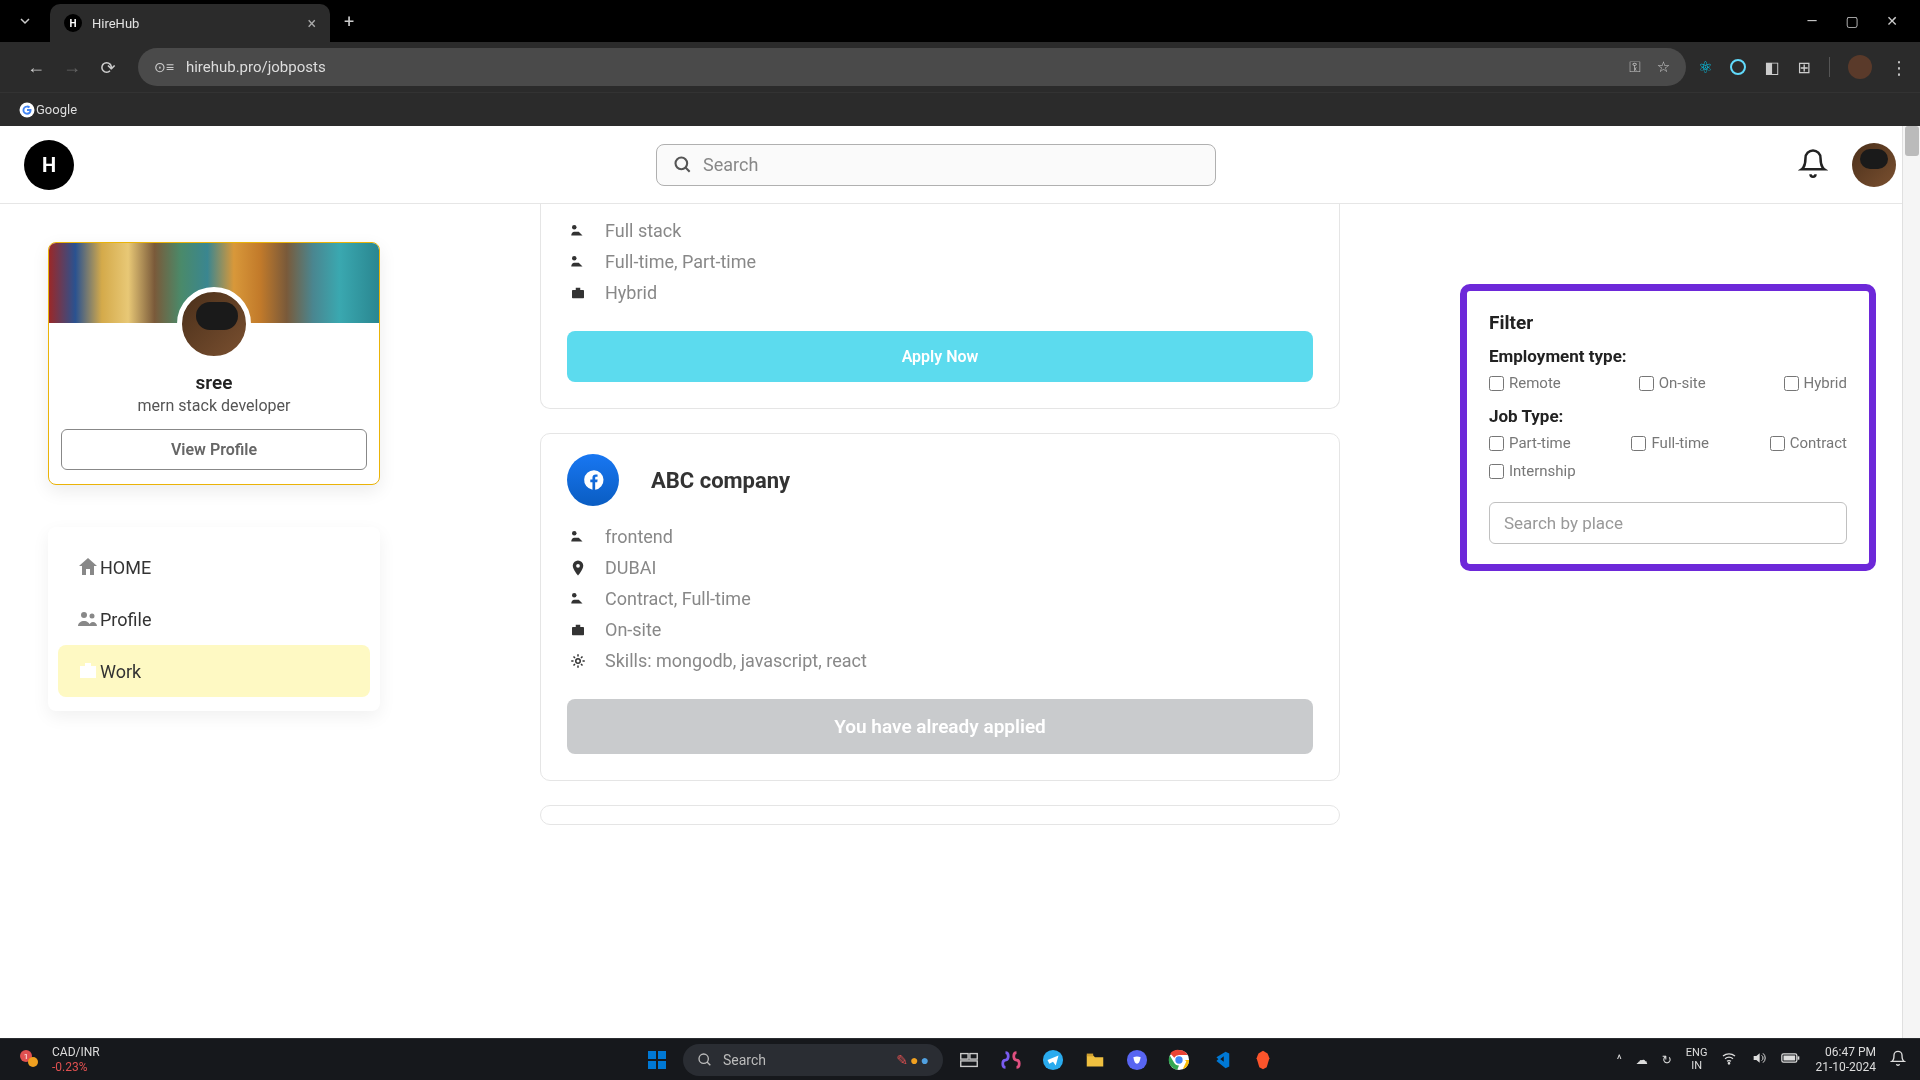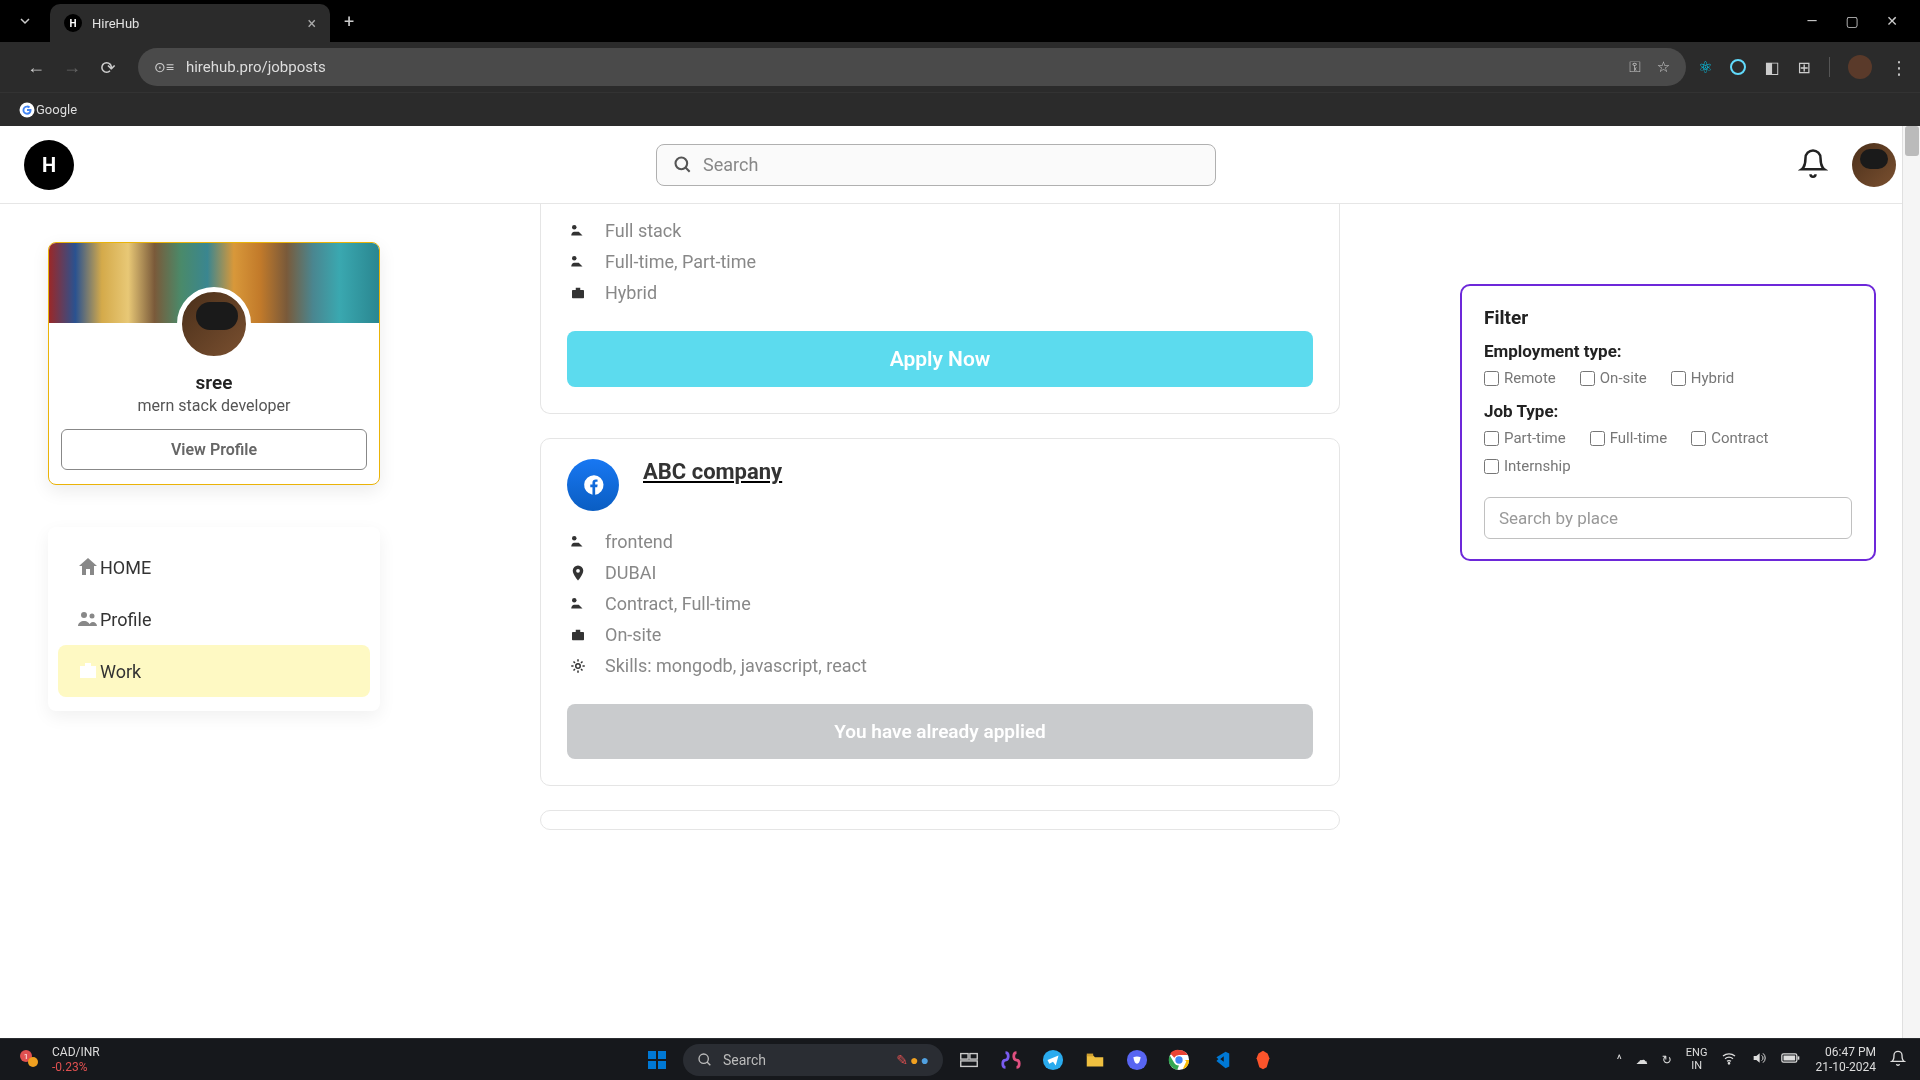--- a/index.html
+++ b/index.html
@@ -64,33 +64,33 @@
     .nav-card{background:#fff;border-radius:8px;box-shadow:0 6px 18px rgba(0,0,0,0.06);margin-top:42px;padding:14px 10px;}
     .nav-item{display:flex;align-items:center;padding:14px 18px;border-radius:8px;cursor:pointer;}
     .nav-item.active{background:#fef9c3;text-align:center;}
     .nav-icon{width:24px;height:24px;display:flex;align-items:center;justify-content:center;color:#888;}
     .nav-item.active .nav-icon{color:#fff;}
     .nav-label{font-size:18px;color:#333;}
     
     .center-col{flex:1;padding:0 10px;max-width:820px;margin:0 auto;}
     .job-card{background:#fff;border:1px solid #e5e5e5;border-radius:10px;padding:20px 26px 26px;margin-bottom:24px;}
     .job-card.partial{border-top:none;border-radius:0 0 10px 10px;padding-top:6px;}
-    .job-header{display:flex;align-items:flex-start;gap:24px;margin-bottom:20px;text-decoration:underline;}
+    .job-header{display:flex;align-items:center;gap:32px;margin-bottom:20px;}
     .company-logo{width:52px;height:52px;border-radius:50%;background:linear-gradient(180deg,#1877f2,#0a5dc2);display:flex;align-items:center;justify-content:center;color:#fff;font-size:26px;font-weight:bold;}
     .company-name{font-size:22px;font-weight:700;color:#333;}
     .job-row{display:flex;align-items:center;gap:16px;margin:10px 0;color:#888;font-size:18px;}
     .job-row .icon{width:22px;display:flex;justify-content:center;color:#333;}
-    .apply-btn{background:#5cdbee;color:#fff;border:none;border-radius:8px;padding:16px;font-size:21px;font-weight:600;width:100%;cursor:pointer;margin-top:18px;}
+    .apply-btn{background:#5cdbee;color:#fff;border:none;border-radius:8px;padding:16px;font-size:16px;font-weight:600;width:100%;cursor:pointer;margin-top:18px;}
     .applied-btn{background:#c9cbcd;color:#fff;border:none;border-radius:8px;padding:16px;font-size:19px;font-weight:600;width:100%;margin-top:18px;}
     
     .right-col{width:460px;padding:80px 44px 0 0;}
-    .filter-card{background:#fff;border:2px solid #6d28d9;border-radius:10px;padding:20px 22px;}
+    .filter-card{background:#fff;border:7px solid #6d28d9;border-radius:10px;padding:20px 22px;}
     .filter-title{font-size:19px;font-weight:700;color:#222;margin-bottom:12px;}
     .filter-label{font-size:17px;font-weight:700;color:#222;margin-bottom:8px;margin-top:6px;}
-    .checkbox-row{display:flex;flex-wrap:wrap;gap:10px 24px;margin-bottom:14px;}
+    .checkbox-row{display:flex;flex-wrap:wrap;gap:10px 24px;margin-bottom:14px;justify-content:space-between;}
     .checkbox-item{display:flex;align-items:center;gap:5px;color:#777;font-size:15px;}
     .checkbox-item input{width:15px;height:15px;}
     .place-search{width:100%;height:42px;border:1.5px solid #c0c0c0;border-radius:6px;padding:0 14px;font-size:17px;color:#333;margin-top:8px;}
     .place-search::placeholder{color:#999;}
     
     
     .taskbar{height:42px;background:#16181c;display:flex;align-items:center;color:#ddd;font-size:12px;position:relative;border-top:1px solid #2a2c30;}
     .tb-left{display:flex;align-items:center;gap:10px;padding-left:18px;}
     .tb-widget-icon{width:24px;height:24px;}
     .tb-left-text{line-height:1.2;}

